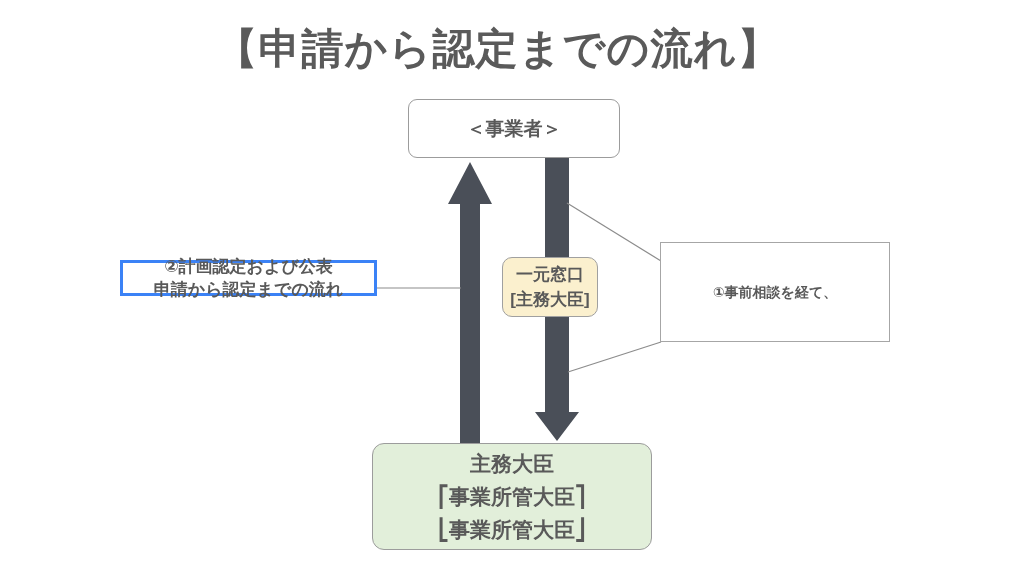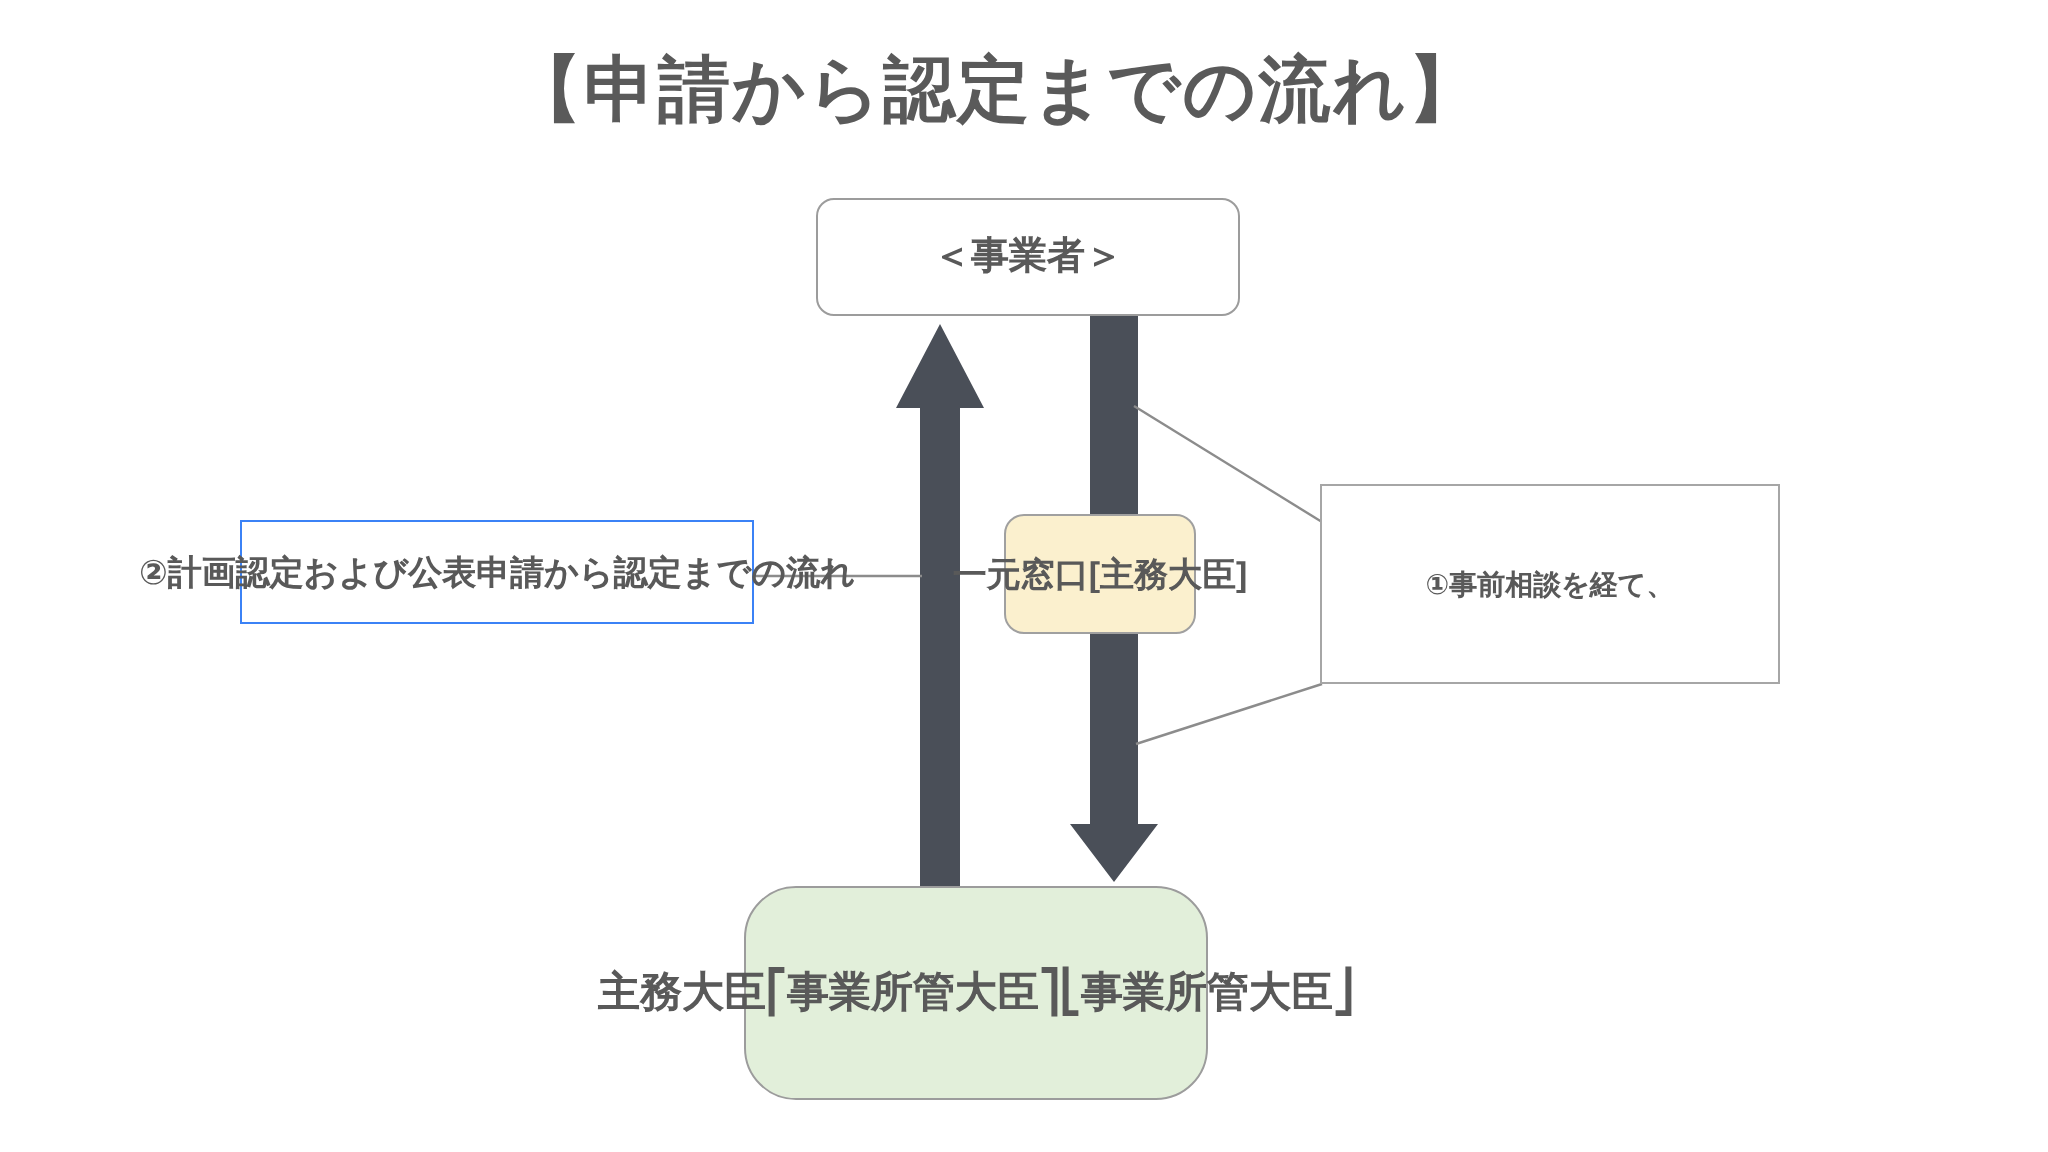--- a/index.html
+++ b/index.html
@@ -15,61 +15,61 @@
     overflow: hidden;
     font-family: "Liberation Sans", "DejaVu Sans", sans-serif;
     color: #595959;
   }
   .title {
     position: absolute;
     top: 21px;
     left: 0;
     width: 996px;
     text-align: center;
-    font-size: 36px;
+    font-size: 42px;
     font-weight: 700;
     letter-spacing: 1px;
     color: #5a5a5a;
   }
   svg.layer {
     position: absolute;
     top: 0;
     left: 0;
     width: 1024px;
     height: 576px;
   }
   .thinline {
     stroke: #8c8c8c;
     stroke-width: 1.2;
     fill: none;
   }
   .box {
     position: absolute;
     box-sizing: border-box;
     display: flex;
-    flex-direction: row;
+    flex-direction: column;
     align-items: center;
     justify-content: center;
     text-align: center;
     font-weight: 700;
     color: #595959;
     background: #ffffff;
   }
   .box-business {
     left: 408px; top: 99px;
     width: 212px; height: 59px;
     border: 1.5px solid #9c9c9c;
     border-radius: 9px;
     font-size: 19px;
     line-height: 26px;
   }
   .box-approval {
     left: 120px; top: 260px;
-    width: 257px; height: 52px;
-    border: 1px solid #3b82f6;
+    width: 257px; height: 36px;
+    border: 3px solid #3b82f6;
     font-size: 17px;
     line-height: 23px;
   }
   .box-window {
     left: 502px; top: 257px;
     width: 96px; height: 60px;
     border: 1.5px solid #a0a0a0;
     border-radius: 10px;
     background: #fbf0ce;
     font-size: 17px;
@@ -77,23 +77,23 @@
   }
   .box-application {
     left: 660px; top: 242px;
     width: 230px; height: 100px;
     border: 1px solid #a6a6a6;
     font-size: 14px;
     line-height: 28px;
   }
   .box-minister {
     left: 372px; top: 443px;
-    width: 232px; height: 107px;
+    width: 280px; height: 107px;
     border: 1.5px solid #9c9c9c;
-    border-radius: 26px;
+    border-radius: 12px;
     background: #e2efda;
     font-size: 21px;
     line-height: 33px;
     text-align: center;
   }
   .line { display: block; white-space: nowrap; }
 </style>
 </head>
 <body>
 

